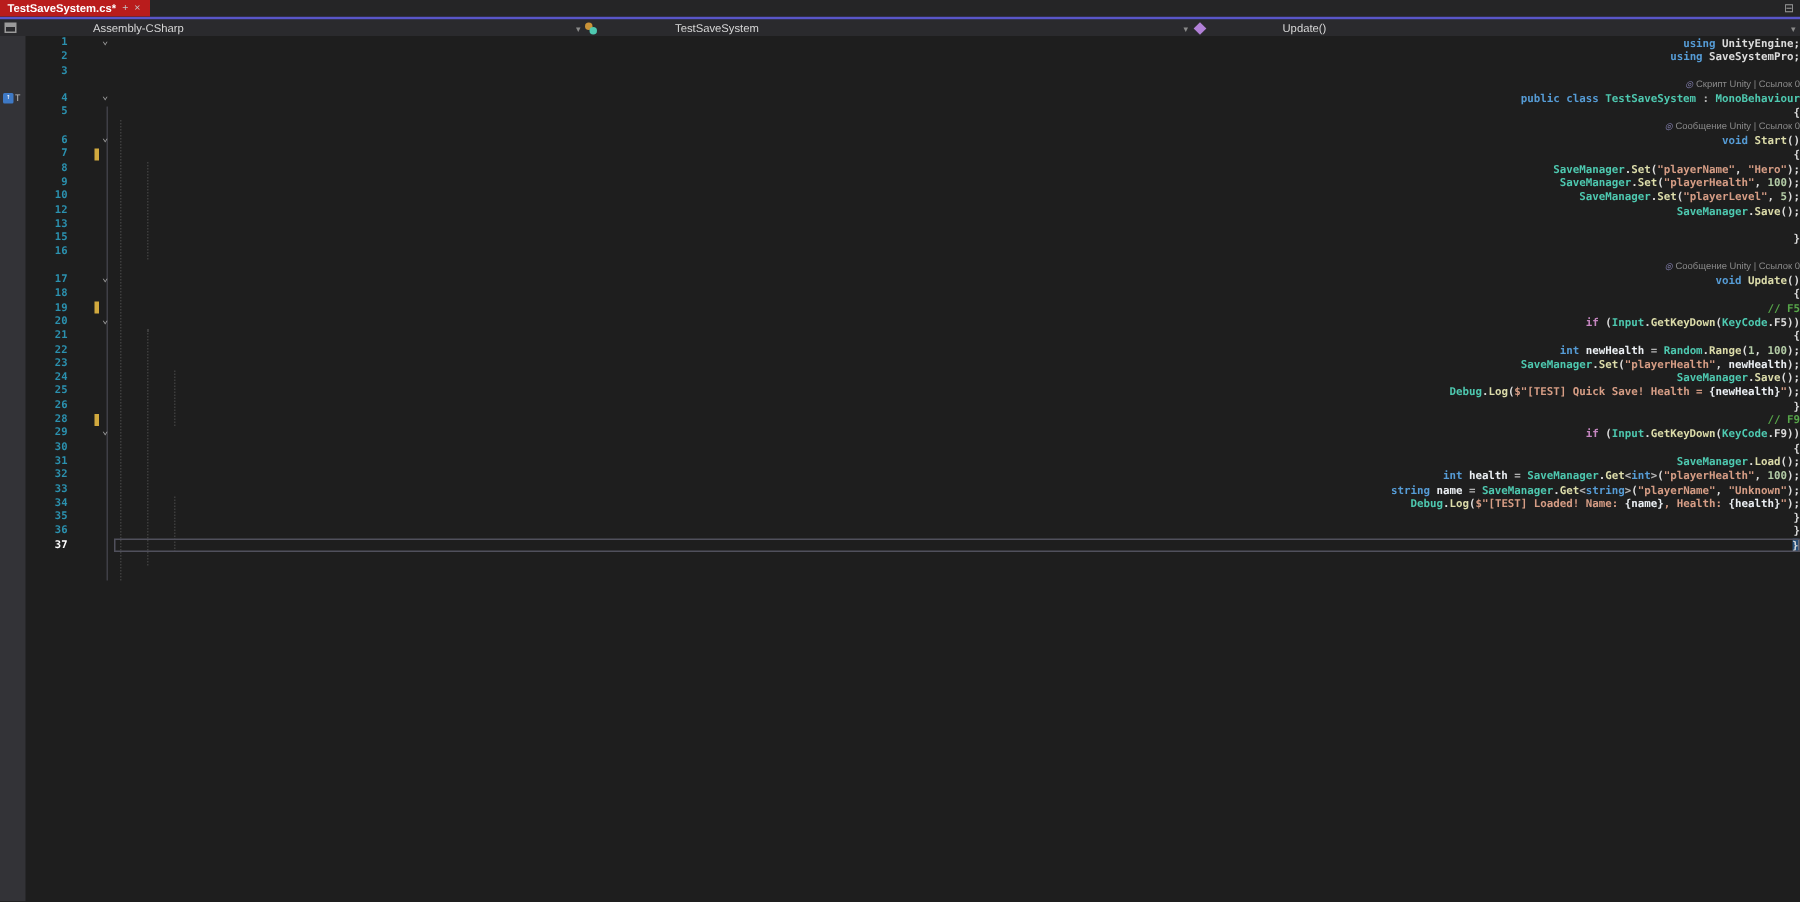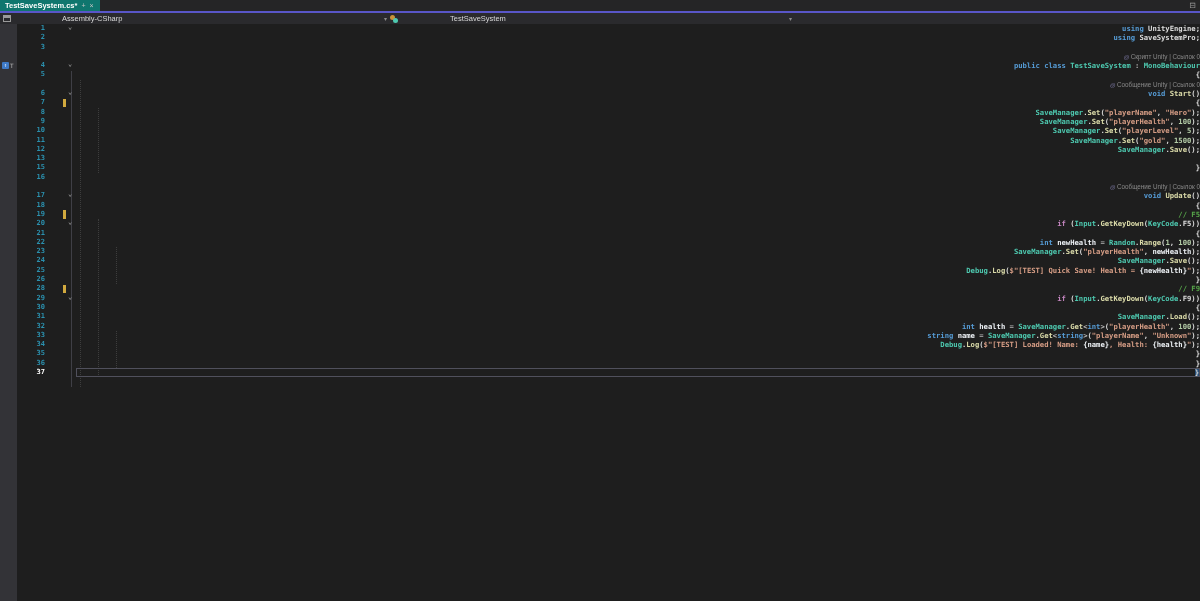--- a/index.html
+++ b/index.html
@@ -1,21 +1,21 @@
 <!DOCTYPE html>
 <html><head>
 <meta charset="utf-8">
 <style>
   * { margin:0; padding:0; box-sizing:border-box; }
   html,body { width:1200px; height:601px; overflow:hidden; background:#1e1e1e;
               font-family:"Liberation Sans", sans-serif; }
 
   
   .tabbar { height:11px; background:#252526; display:flex; align-items:stretch; position:relative; }
-  .tab { display:flex; align-items:center; gap:4px; background:#0f766e; padding:0 6px 0 5px; }
+  .tab { display:flex; align-items:center; gap:4px; background:#b91c1c; padding:0 6px 0 5px; }
   .tab-title { color:#ffffff; font-size:7.5px; font-weight:bold; white-space:nowrap; }
   .tab-pin, .tab-close { color:#c5c5c5; font-size:7px; line-height:7px; }
   .tabbar-right-icon { position:absolute; right:4px; top:2px; color:#9a9a9a; font-size:8px; line-height:8px; }
   .accentline { height:2px; background:#5956c8; }
 
   
   .navbar { height:11px; background:#2a2a2d; display:flex; align-items:center; font-size:7.5px; color:#d8d8d8; }
   .nav-sec { display:flex; align-items:center; height:100%;gap:48px; }
   .nav-sec .grow { flex:1; }
   .nav-label { white-space:nowrap; }
@@ -82,20 +82,26 @@
   </div>
   <div class="nav-sec" style="width:405px;">
     <span class="class-icon">
         <i class="c1"></i>
         <i class="c2"></i>
       </span>
     <span class="nav-label">TestSaveSystem</span>
     <span class="grow"></span>
     <span class="nav-arrow">▾</span>
   </div>
+  <div class="nav-sec" style="flex:1;">
+    <span class="method-icon"></span>
+    <span class="nav-label">Update()</span>
+    <span class="grow"></span>
+    <span class="nav-arrow">▾</span>
+  </div>
 </div>
 
 <div class="editor">
   <div class="glyph-strip"></div>
   <div class="outline-line" style="top:46.5px; height:316.2px;"></div>
   <div class="guide" style="left:80px;  top:55.8px;  height:306.9px;"></div>
   <div class="guide" style="left:98px;  top:83.7px;  height:65.1px;"></div>
   <div class="guide" style="left:98px;  top:195.3px; height:158.1px;"></div>
   <div class="guide" style="left:116px; top:223.2px; height:37.2px;"></div>
   <div class="guide" style="left:116px; top:306.9px; height:37.2px;"></div>
@@ -109,21 +115,20 @@
       <div class="row"><span class="numcol">3</span><span class="markcol"></span><span class="codecol"></span></div>
       <div class="row lensrow"><span class="numcol"></span><span class="markcol"></span><span class="codecol" style="padding-left: 2px;"><i class="lens-icon">◎</i>Скрипт Unity | Ссылок 0</span></div>
       <div class="row"><span class="numcol">4</span><span class="markcol"><i class="fold">⌄</i></span><span class="codecol"><span class="tk-kw">public class</span><span class="tk-pl"> </span><span class="tk-cls">TestSaveSystem</span><span class="tk-op"> : </span><span class="tk-cls">MonoBehaviour</span></span></div>
       <div class="row"><span class="numcol">5</span><span class="markcol"></span><span class="codecol"><span class="tk-pl">{</span></span></div>
       <div class="row lensrow"><span class="numcol"></span><span class="markcol"></span><span class="codecol" style="padding-left: 19.32px;"><i class="lens-icon">◎</i>Сообщение Unity | Ссылок 0</span></div>
       <div class="row"><span class="numcol">6</span><span class="markcol"><i class="fold">⌄</i></span><span class="codecol"><span class="tk-pl">    </span><span class="tk-kw">void</span><span class="tk-pl"> </span><span class="tk-m">Start</span><span class="tk-pl">()</span></span></div>
       <div class="row"><span class="numcol">7</span><span class="markcol"><i class="chgbar"></i></span><span class="codecol"><span class="tk-pl">    {</span></span></div>
       <div class="row"><span class="numcol">8</span><span class="markcol"></span><span class="codecol"><span class="tk-pl">        </span><span class="tk-cls">SaveManager</span><span class="tk-pl">.</span><span class="tk-m">Set</span><span class="tk-pl">(</span><span class="tk-str">"playerName"</span><span class="tk-pl">, </span><span class="tk-str">"Hero"</span><span class="tk-pl">);</span></span></div>
       <div class="row"><span class="numcol">9</span><span class="markcol"></span><span class="codecol"><span class="tk-pl">        </span><span class="tk-cls">SaveManager</span><span class="tk-pl">.</span><span class="tk-m">Set</span><span class="tk-pl">(</span><span class="tk-str">"playerHealth"</span><span class="tk-pl">, </span><span class="tk-num">100</span><span class="tk-pl">);</span></span></div>
       <div class="row"><span class="numcol">10</span><span class="markcol"></span><span class="codecol"><span class="tk-pl">        </span><span class="tk-cls">SaveManager</span><span class="tk-pl">.</span><span class="tk-m">Set</span><span class="tk-pl">(</span><span class="tk-str">"playerLevel"</span><span class="tk-pl">, </span><span class="tk-num">5</span><span class="tk-pl">);</span></span></div>
-      <div class="row"><span class="numcol">11</span><span class="markcol"></span><span class="codecol"><span class="tk-pl">        </span><span class="tk-cls">SaveManager</span><span class="tk-pl">.</span><span class="tk-m">Set</span><span class="tk-pl">(</span><span class="tk-str">"gold"</span><span class="tk-pl">, </span><span class="tk-num">1500</span><span class="tk-pl">);</span></span></div>
       <div class="row"><span class="numcol">12</span><span class="markcol"></span><span class="codecol"><span class="tk-pl">        </span><span class="tk-cls">SaveManager</span><span class="tk-pl">.</span><span class="tk-m">Save</span><span class="tk-pl">();</span></span></div>
       <div class="row"><span class="numcol">13</span><span class="markcol"></span><span class="codecol"></span></div>
       <div class="row"><span class="numcol">15</span><span class="markcol"></span><span class="codecol"><span class="tk-pl">    }</span></span></div>
       <div class="row"><span class="numcol">16</span><span class="markcol"></span><span class="codecol"></span></div>
       <div class="row lensrow"><span class="numcol"></span><span class="markcol"></span><span class="codecol" style="padding-left: 19.32px;"><i class="lens-icon">◎</i>Сообщение Unity | Ссылок 0</span></div>
       <div class="row"><span class="numcol">17</span><span class="markcol"><i class="fold">⌄</i></span><span class="codecol"><span class="tk-pl">    </span><span class="tk-kw">void</span><span class="tk-pl"> </span><span class="tk-m">Update</span><span class="tk-pl">()</span></span></div>
       <div class="row"><span class="numcol">18</span><span class="markcol"></span><span class="codecol"><span class="tk-pl">    {</span></span></div>
       <div class="row"><span class="numcol">19</span><span class="markcol"><i class="chgbar"></i></span><span class="codecol"><span class="tk-pl">        </span><span class="tk-cm">// F5</span></span></div>
       <div class="row"><span class="numcol">20</span><span class="markcol"><i class="fold">⌄</i></span><span class="codecol"><span class="tk-pl">        </span><span class="tk-ctrl">if</span><span class="tk-pl"> (</span><span class="tk-cls">Input</span><span class="tk-pl">.</span><span class="tk-m">GetKeyDown</span><span class="tk-pl">(</span><span class="tk-cls">KeyCode</span><span class="tk-pl">.F5))</span></span></div>
       <div class="row"><span class="numcol">21</span><span class="markcol"></span><span class="codecol"><span class="tk-pl">        {</span></span></div>

